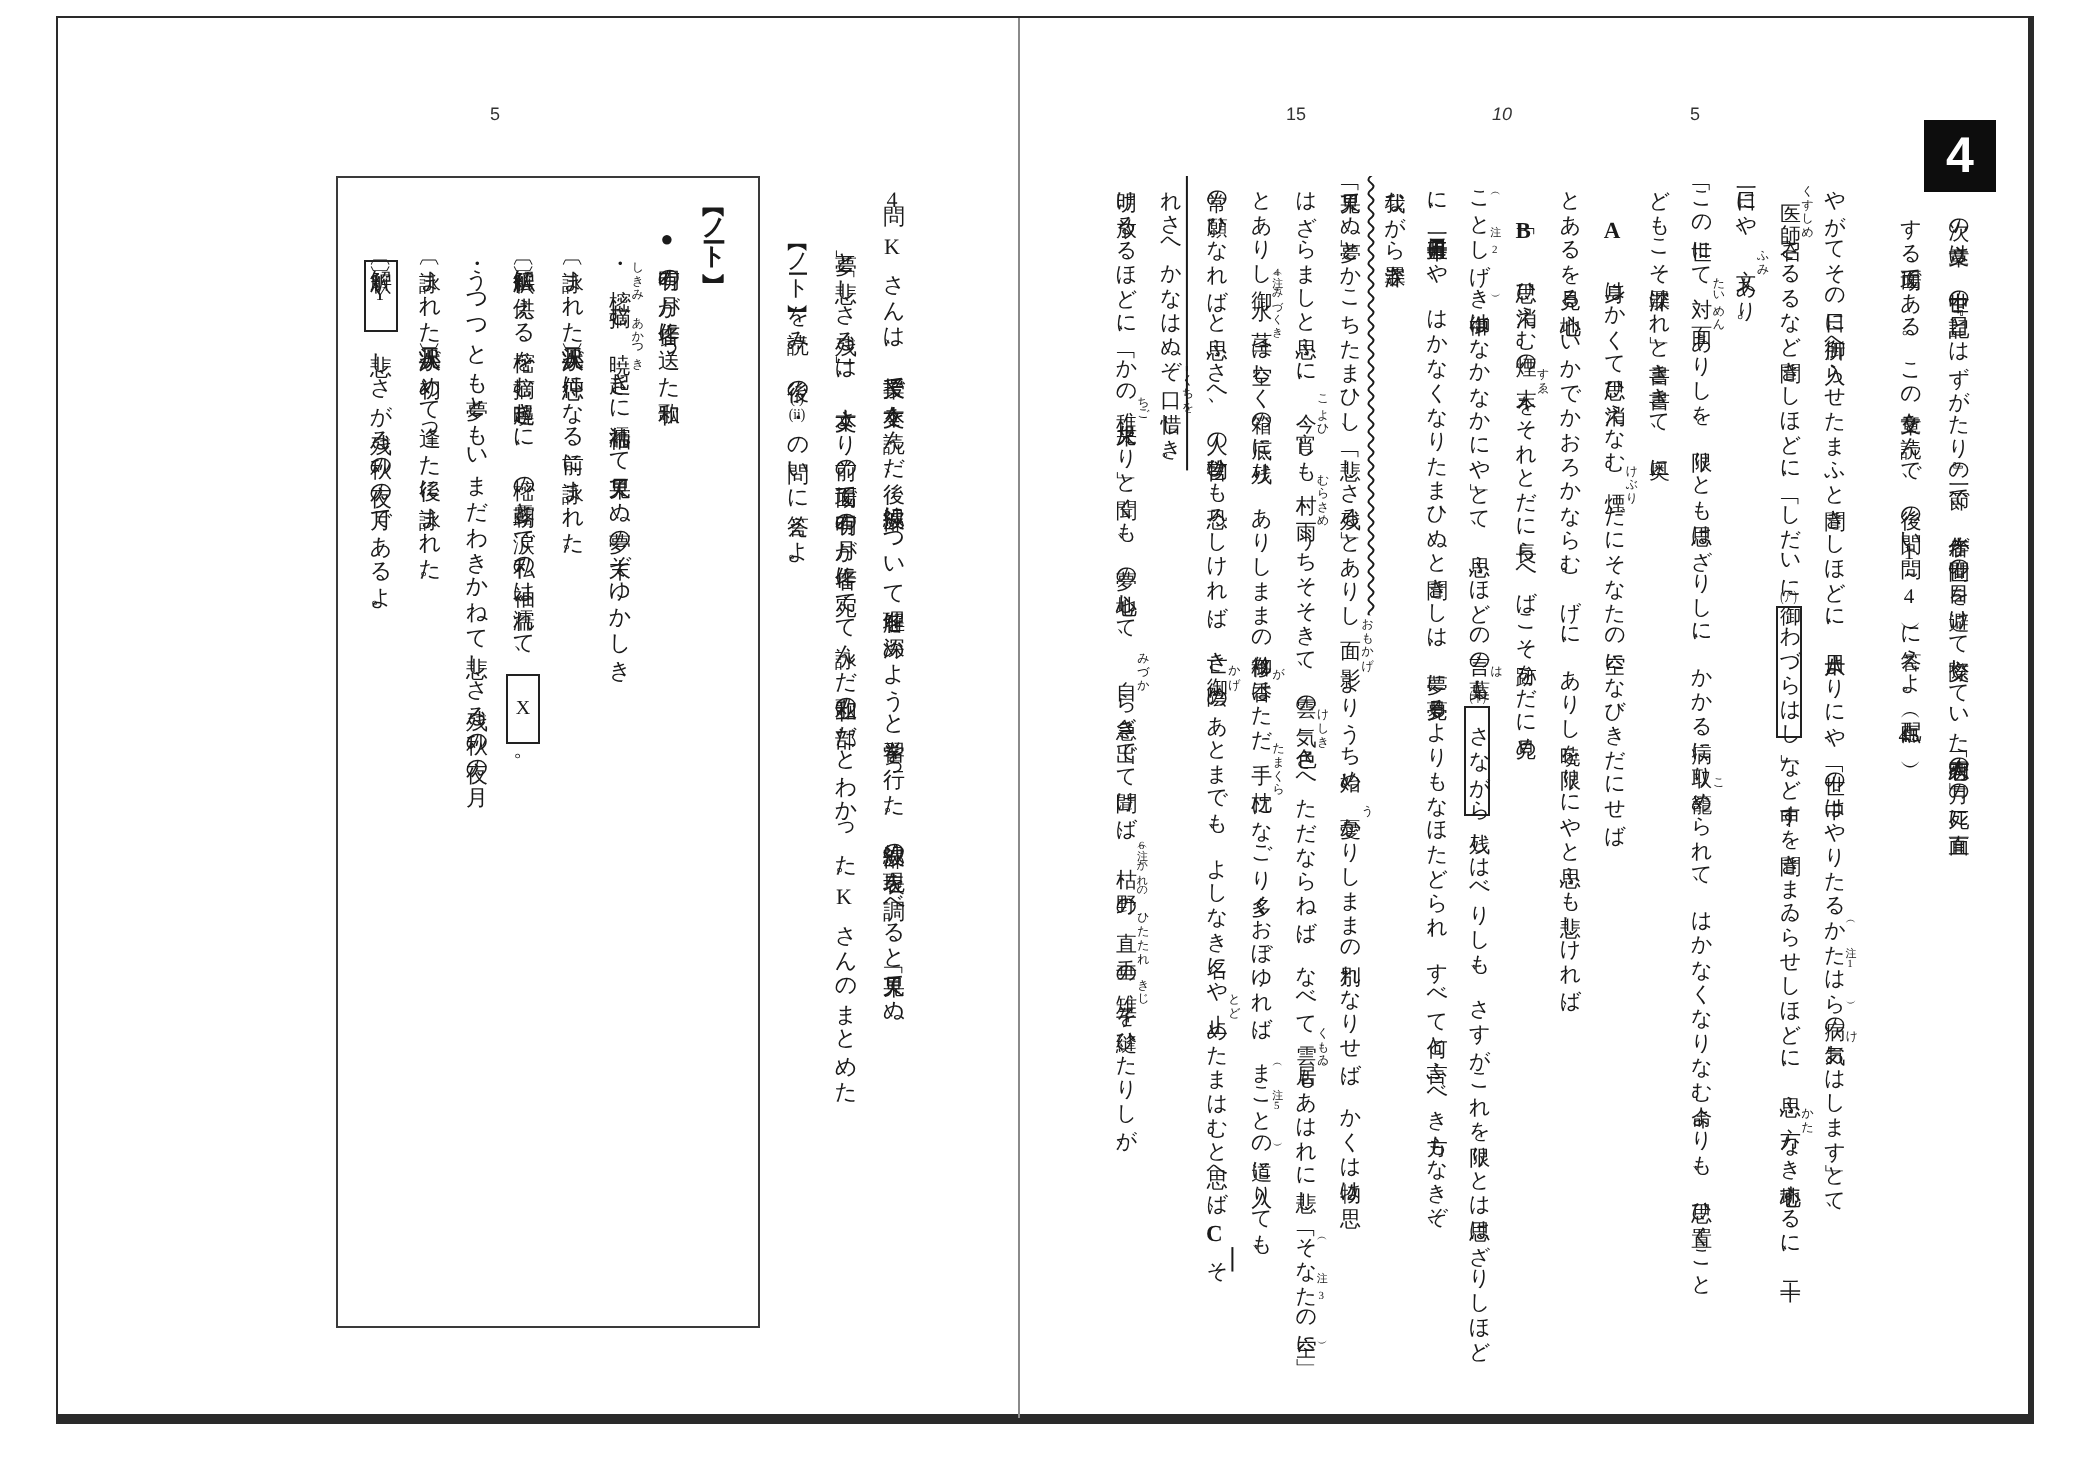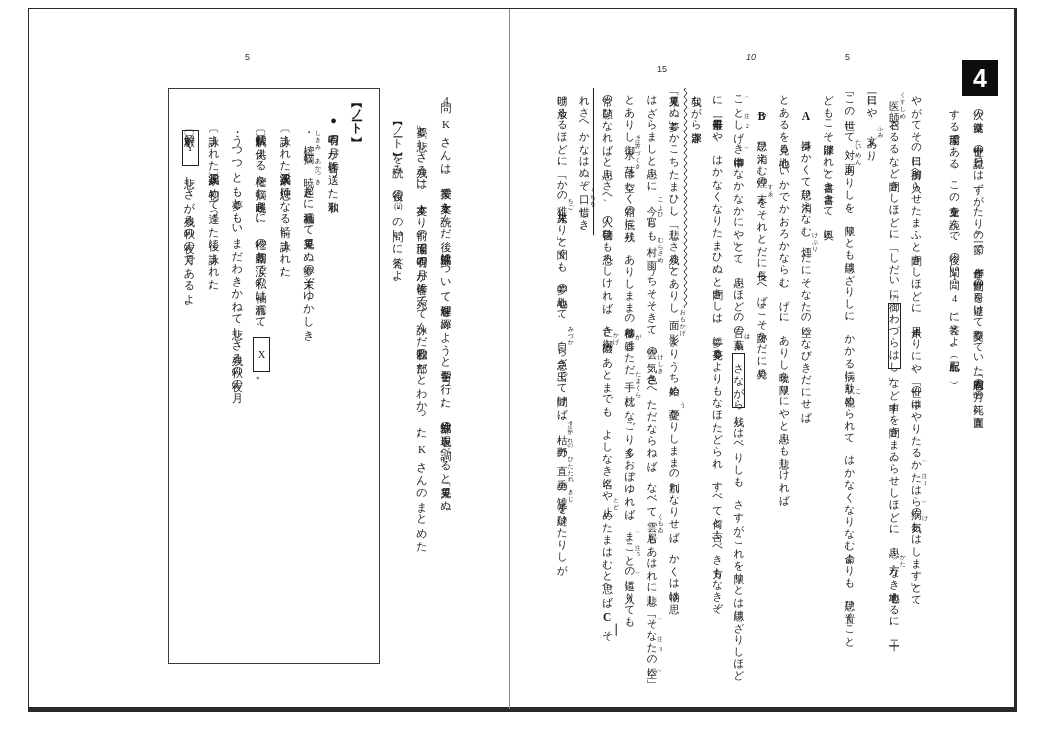--- a/index.html
+++ b/index.html
@@ -61,21 +61,21 @@
 <body>
 
 <div class="sheet">
   <div class="frame"></div>
   <div class="fold"></div>
 
   <div class="badge">4</div>
 
   <span class="marker" style="left:845px;">5</span>
   <span class="marker" style="left:746px;font-style:italic;">10</span>
-  <span class="marker" style="left:657px;margin-top:12px;">15</span>
+  <span class="marker" style="left:643px;">15</span>
   <span class="marker" style="left:245px;">5</span>
 
   <div class="v" id="preamble">
       <p class="vline"><span>次の文章は、中世の日記『とはずがたり』の一節で、作者が世間の目を避けて交際していた恋人「有明の月」の死に直面</span></p>
       <p class="vline"><span>する場面である。この文章を読んで、後の問い（問</span><span class="k-up">1</span><span>～</span><span class="k-up">4</span><span>）に答えよ。（配点</span><span>　</span><span class="k-tcy">45</span><span>）</span></p>
     </div>
 
   <div class="v" id="main-text">
       <p class="vline"><span>やがてその日に御所へ入らせたまふと聞きしほどに、十八日よりにや、「世の中はやりたる</span><ruby>かたはら病<rt class="note">（注1）</rt></ruby><span>の</span><ruby>気<rt>け</rt></ruby><span>おはします」とて、</span></p>
       <p class="vline"><ruby>医師<rt>くすし</rt></ruby><ruby>召<rt>め</rt></ruby><span>さるるなど聞きしほどに、「しだいに御</span><span class="k-tcy-small">(ア)</span><span class="m-box">わづらはし</span><span>」など申すを聞きまゐらせしほどに、思ふ</span><ruby>方<rt>かた</rt></ruby><span>なき心地するに、二十</span></p>

